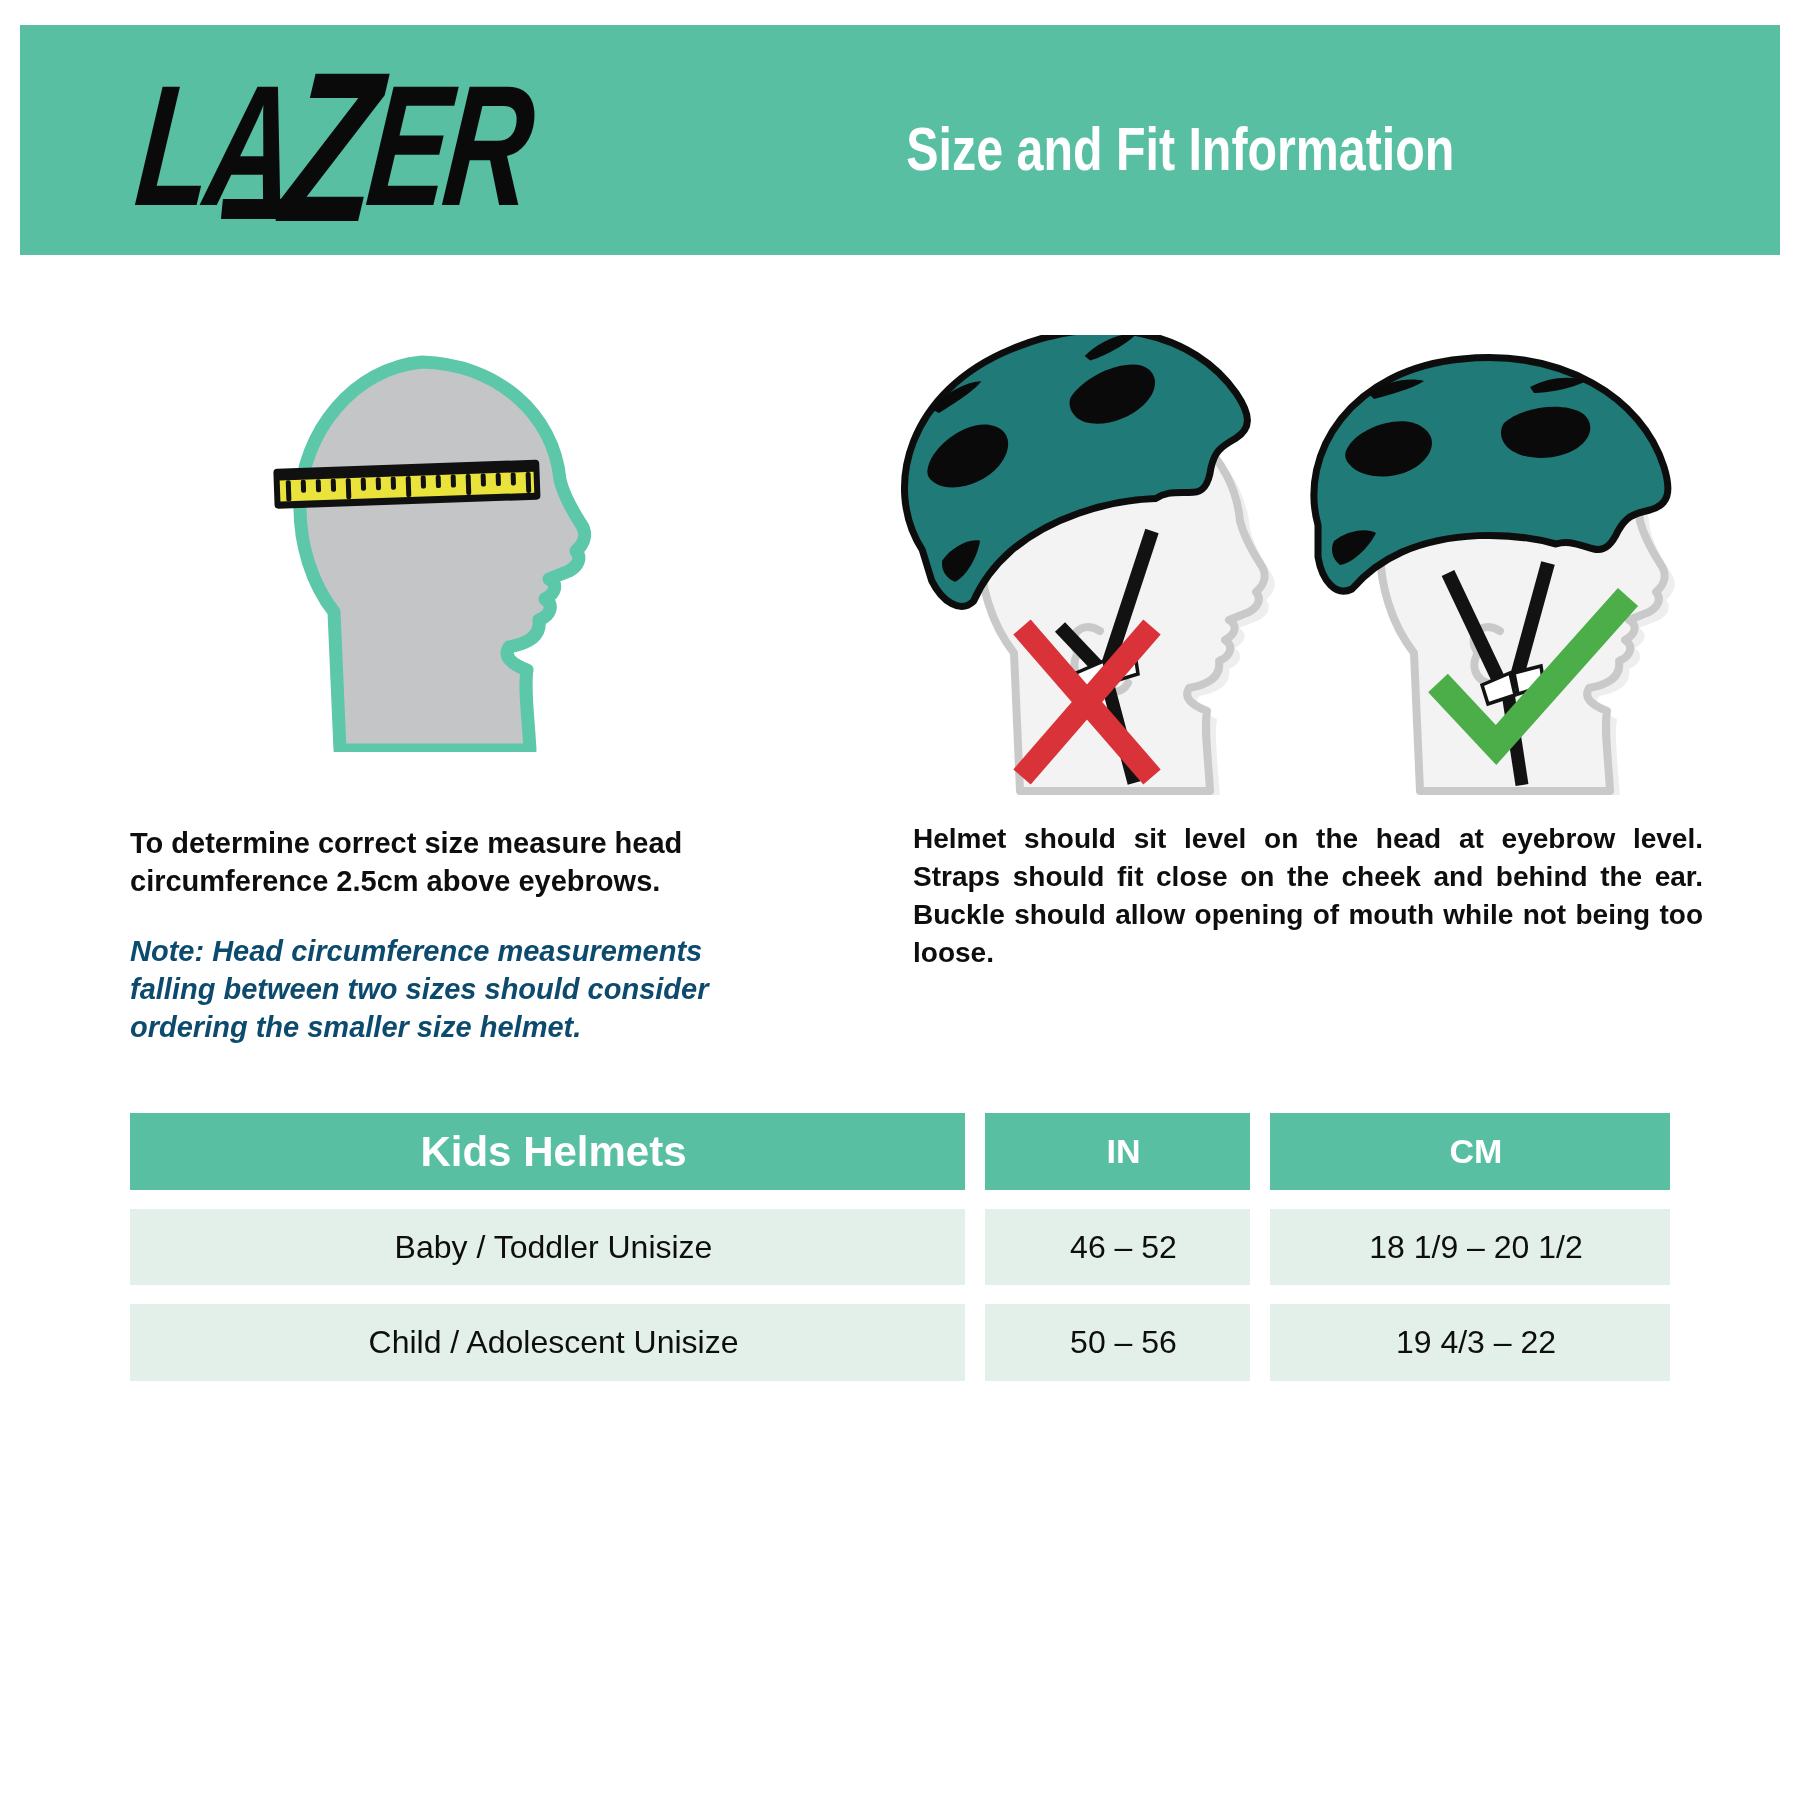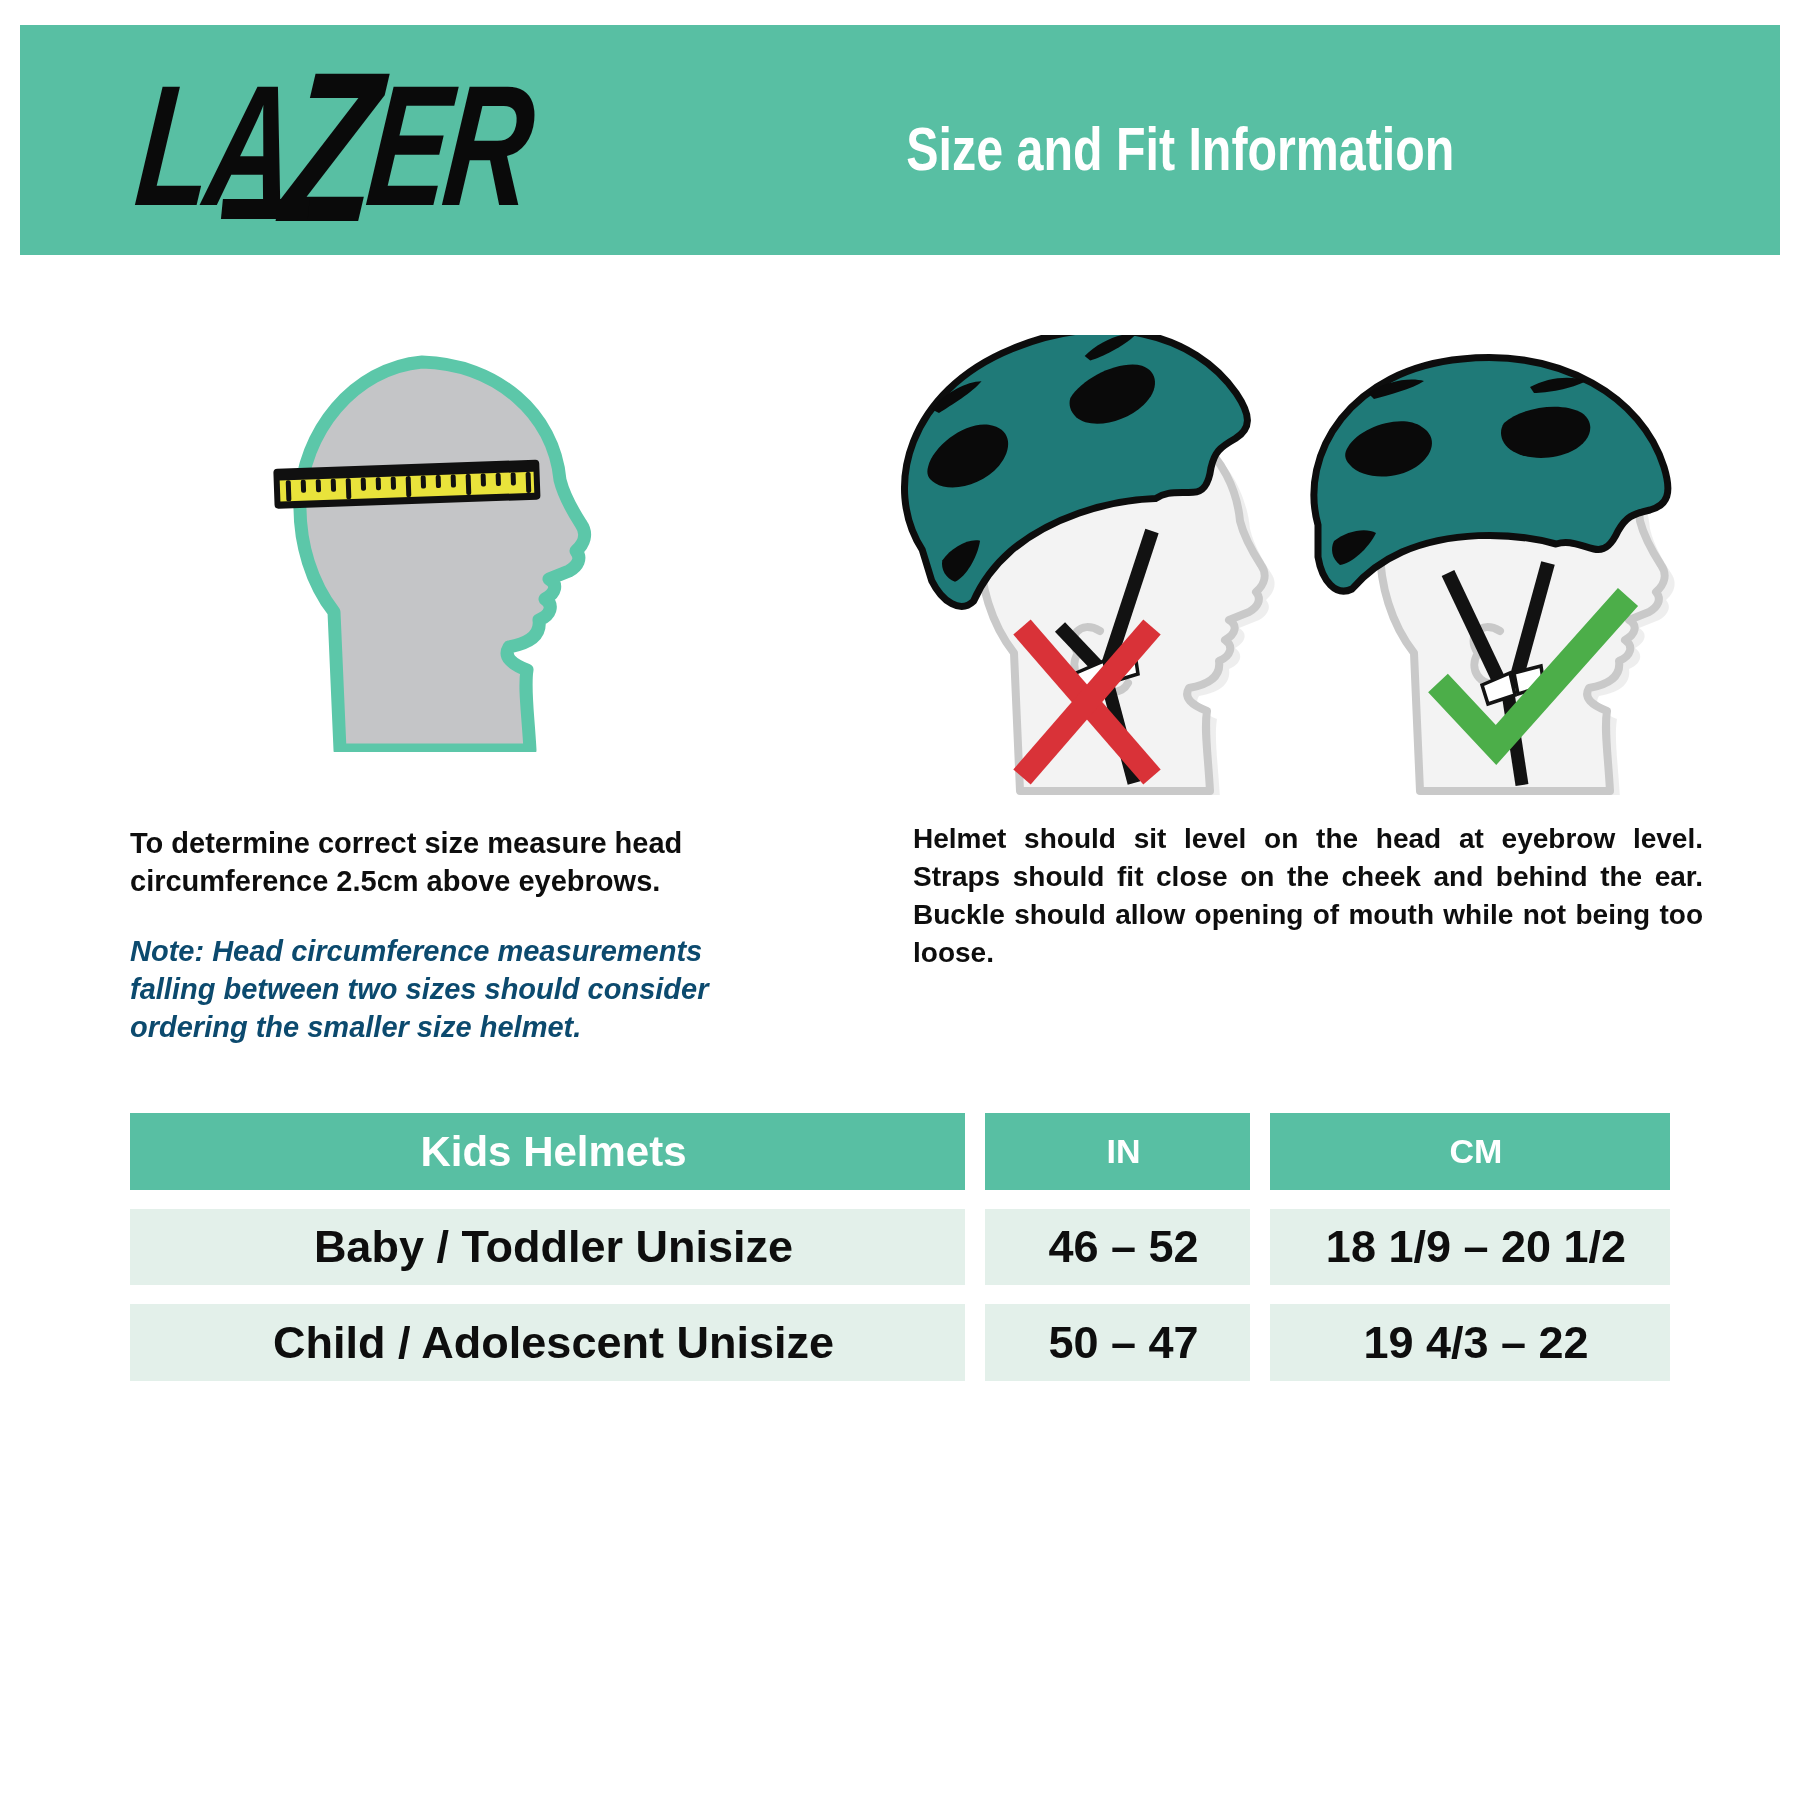--- a/index.html
+++ b/index.html
@@ -28,21 +28,21 @@
   .text-fit{position:absolute;left:913px;top:820px;width:790px;font-size:28px;line-height:38px;
         font-weight:bold;color:#0e0e0e;text-align:justify;margin:0;}
   
   .sizetable{position:absolute;left:130px;top:1113px;display:grid;
         grid-template-columns:835px 265px 400px;grid-template-rows:77px 76px 77px;
         column-gap:20px;row-gap:19px;}
   .sizetable .cell{display:flex;align-items:center;justify-content:center;padding-left:12px;}
   .sizetable .th{background:#58bfa3;color:#ffffff;font-weight:bold;}
   .sizetable .th.big{font-size:42px;}
   .sizetable .th.small{font-size:34px;}
-  .sizetable .td{background:#e3f0ea;color:#0e0e0e;font-weight:bold;font-size:45px;}
+  .sizetable .td{background:#e3f0ea;color:#0e0e0e;font-weight:normal;font-size:32px;}
 </style>
 </head>
 <body>
 
 <div class="page">
 
   <header class="topbar">
     <div class="logo">
       <span class="la">LA</span><span class="z">Z</span><span class="er">ER</span>
       <span class="logo-bar"></span>
@@ -182,17 +182,17 @@
   <div class="sizetable">
     <div class="cell th big">Kids Helmets</div>
     <div class="cell th small">IN</div>
     <div class="cell th small">CM</div>
 
     <div class="cell td">Baby / Toddler Unisize</div>
     <div class="cell td">46 – 52</div>
     <div class="cell td">18 1/9 – 20 1/2</div>
 
     <div class="cell td">Child / Adolescent Unisize</div>
-    <div class="cell td">50 – 47</div>
+    <div class="cell td">50 – 56</div>
     <div class="cell td">19 4/3 – 22</div>
   </div>
 
 </div>
 
 </body></html>

